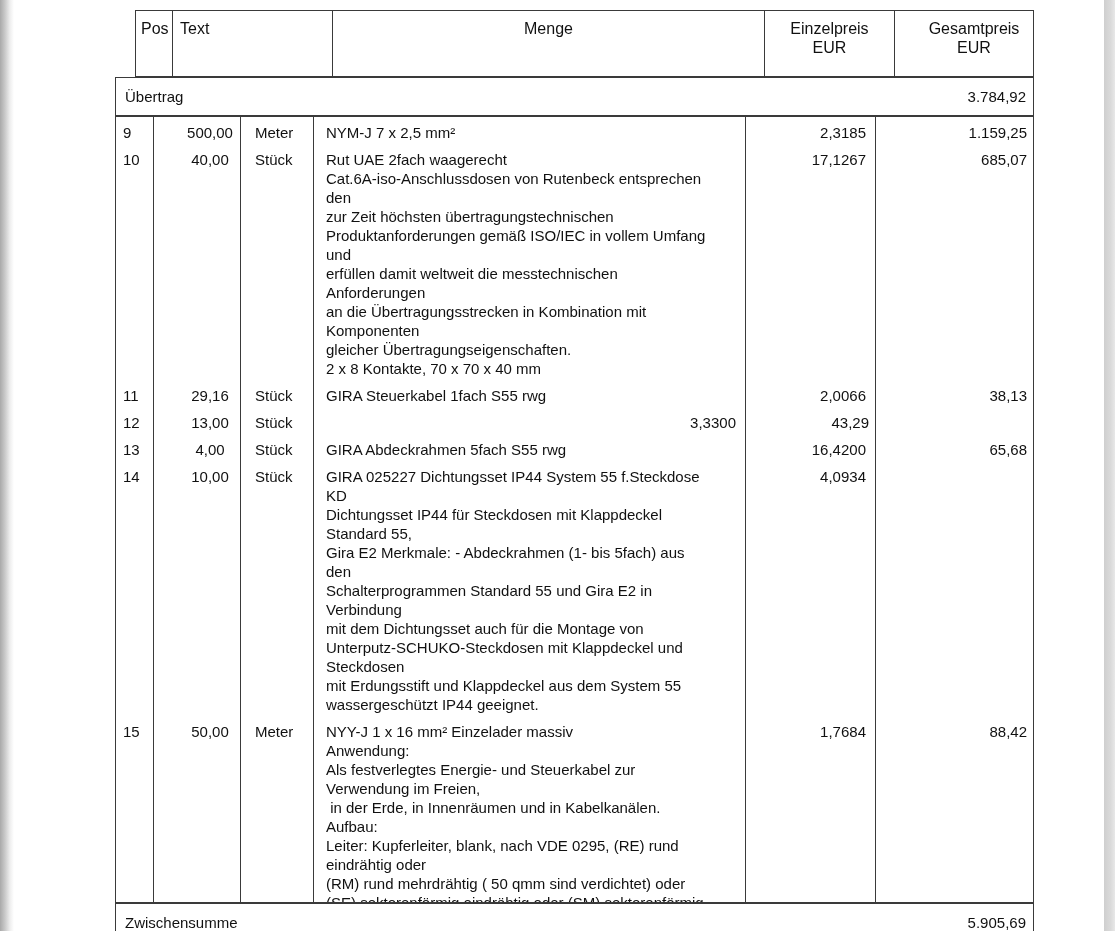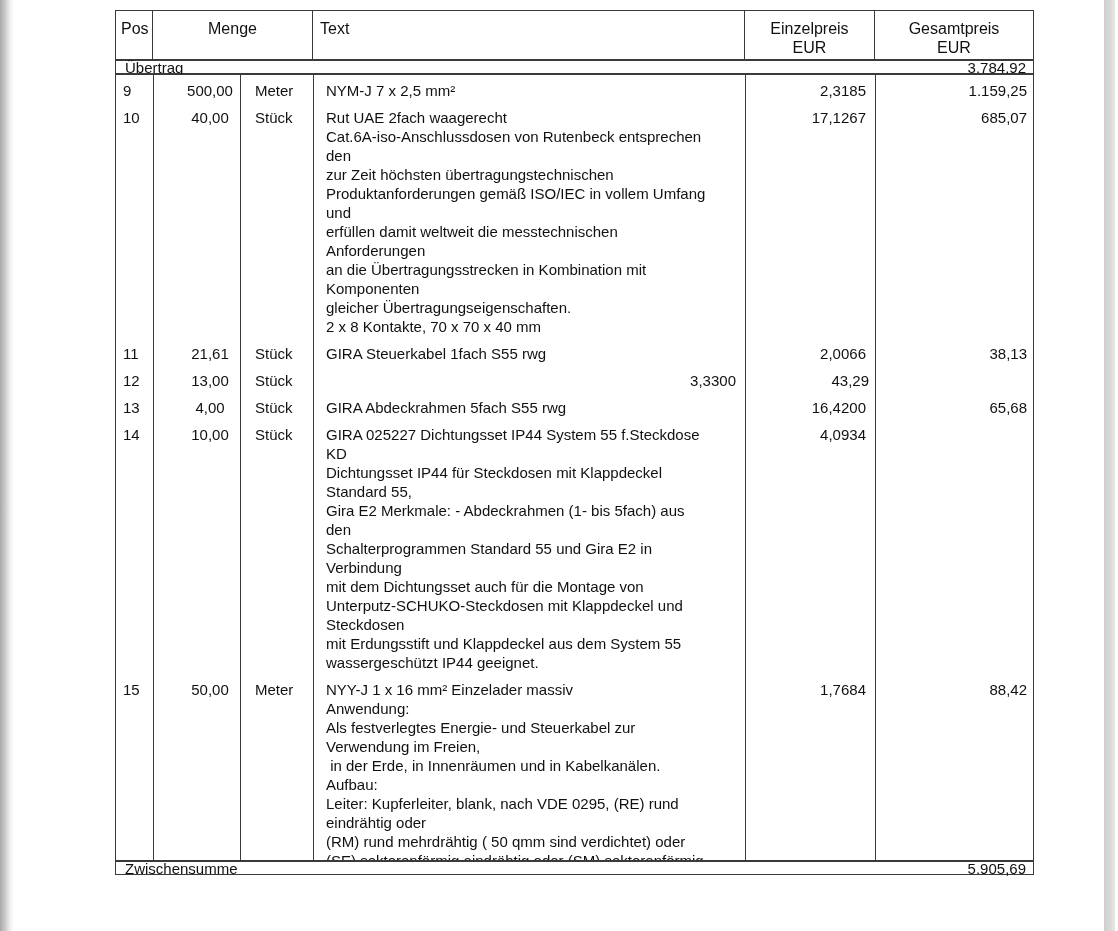--- a/index.html
+++ b/index.html
@@ -38,40 +38,41 @@
   }
   .box {
     box-sizing: border-box;
     border: 1px solid #3a3a3a;
     background: #ffffff;
   }
   
   .tbl-header {
     display: grid;
     grid-template-columns: 37px 160px 432px 130px 158px;
-    height: 50px;
+    height: 67px;
     font-size: 16px;
     line-height: 19px;
+    margin-left: 20px;
   }
   .tbl-header .hcell {
     box-sizing: border-box;
     border-right: 1px solid #3a3a3a;
     padding-top: 8px;
   }
   .tbl-header .hcell:last-child { border-right: none; }
   .h-pos  { padding-left: 5px; }
   .h-menge { text-align: center; }
   .h-text { padding-left: 7px; }
   .h-price { text-align: center; white-space: pre-line; }
   
   .bar {
     display: flex;
     justify-content: space-between;
     align-items: center;
-    height: 14px;
+    height: 39px;
     font-size: 15px;
     padding: 0 7px 0 9px;
   }
   
   .tbl-body {
     position: relative;
     height: 787px;
     overflow: hidden;
     padding-top: 6px;
   }
@@ -104,22 +105,22 @@
 <body>
 
 <div class="viewport">
   <div class="edge-left"></div>
   <div class="edge-right"></div>
 
   <div class="invoice-table">
 
     <div class="box tbl-header">
       <div class="hcell h-pos">Pos</div>
+      <div class="hcell h-text">Text</div>
       <div class="hcell h-menge">Menge</div>
-      <div class="hcell h-text">Text</div>
       <div class="hcell h-price">Einzelpreis
 EUR</div>
       <div class="hcell h-price">Gesamtpreis
 EUR</div>
     </div>
 
     <div class="box bar">
       <span>Übertrag</span>
       <span>3.784,92</span>
     </div>
@@ -155,21 +156,21 @@
 an die Übertragungsstrecken in Kombination mit
 Komponenten
 gleicher Übertragungseigenschaften.
 2 x 8 Kontakte, 70 x 70 x 40 mm</div>
     <div class="c-up">17,1267</div>
     <div class="c-total">685,07</div>
   </div>
 
   <div class="item-row">
     <div class="c-pos">11</div>
-    <div class="c-qty">21,61</div>
+    <div class="c-qty">29,16</div>
     <div class="c-unit">Stück</div>
     <div class="c-text">GIRA Steuerkabel 1fach S55 rwg</div>
     <div class="c-up">2,0066</div>
     <div class="c-total">38,13</div>
   </div>
 
   <div class="item-row">
     <div class="c-pos">12</div>
     <div class="c-qty">13,00</div>
     <div class="c-unit">Stück</div>

